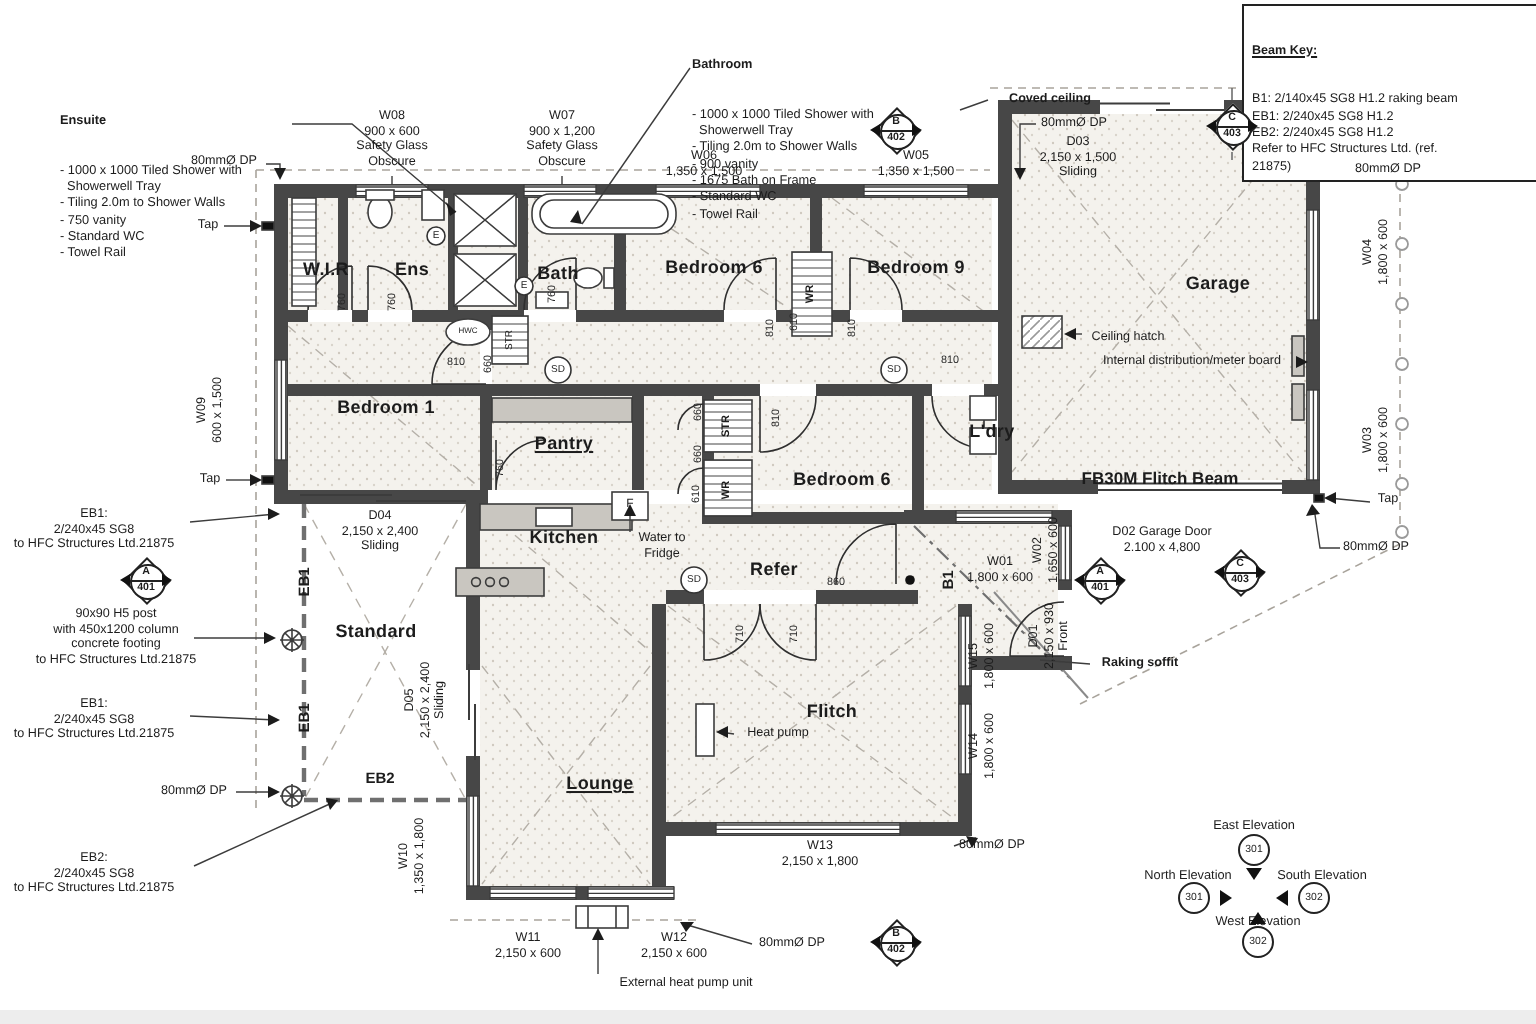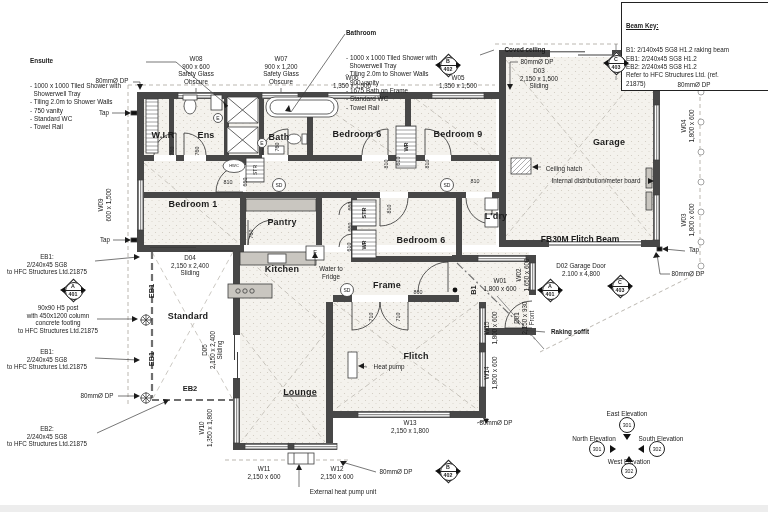--- a/index.html
+++ b/index.html
@@ -359,25 +359,25 @@
   <div>B1: 2/140x45 SG8 H1.2 raking beam</div><div>EB1: 2/240x45 SG8 H1.2</div><div>EB2: 2/240x45 SG8 H1.2</div><div>Refer to HFC Structures Ltd. (ref.</div><div>21875)</div></div>
 
   <div id="labels">
       <div class="lbl room" style="left: 163px; top: 135px; transform: translate(-50%, -50%);">W.I.R</div>
       <div class="lbl room" style="left: 206px; top: 135px; transform: translate(-50%, -50%);">Ens</div>
       <div class="lbl room" style="left: 279px; top: 137px; transform: translate(-50%, -50%);">Bath</div>
       <div class="lbl room" style="left: 357px; top: 134px; transform: translate(-50%, -50%);">Bedroom 6</div>
       <div class="lbl room" style="left: 458px; top: 134px; transform: translate(-50%, -50%);">Bedroom 9</div>
       <div class="lbl room" style="left: 583px; top: 142px; transform: translate(-50%, -50%); margin-left: 26px;">Garage</div>
       <div class="lbl room" style="left: 193px; top: 204px; transform: translate(-50%, -50%);">Bedroom 1</div>
-      <div class="lbl room" style="left: 282px; top: 222px; transform: translate(-50%, -50%);">Pantry</div>
+      <div class="lbl room" style="left: 282px; top: 222px; transform: translate(-50%, -50%); text-decoration: underline;">Pantry</div>
       <div class="lbl room" style="left: 496px; top: 216px; transform: translate(-50%, -50%);">L'dry</div>
       <div class="lbl room" style="left: 421px; top: 240px; transform: translate(-50%, -50%);">Bedroom 6</div>
       <div class="lbl room" style="left: 282px; top: 269px; transform: translate(-50%, -50%);">Kitchen</div>
-      <div class="lbl room" style="left: 387px; top: 285px; transform: translate(-50%, -50%);">Frame</div>
+      <div class="lbl room" style="left: 387px; top: 285px; transform: translate(-50%, -50%);">Refer</div>
       <div class="lbl room" style="left: 416px; top: 356px; transform: translate(-50%, -50%);">Flitch</div>
       <div class="lbl room" style="left: 300px; top: 392px; transform: translate(-50%, -50%); text-decoration: underline;">Lounge</div>
       <div class="lbl room" style="left: 188px; top: 316px; transform: translate(-50%, -50%);">Standard</div>
       <div class="lbl" style="left: 196px; top: 70px; transform: translate(-50%, -50%);">W08
 900 x 600
 Safety Glass
 Obscure</div>
       <div class="lbl" style="left: 281px; top: 70px; transform: translate(-50%, -50%);">W07
 900 x 1,200
 Safety Glass

